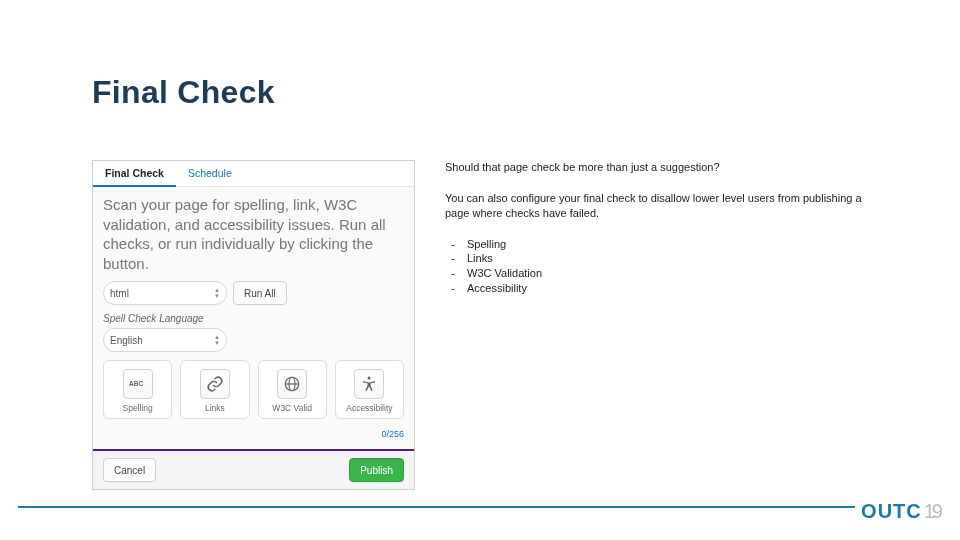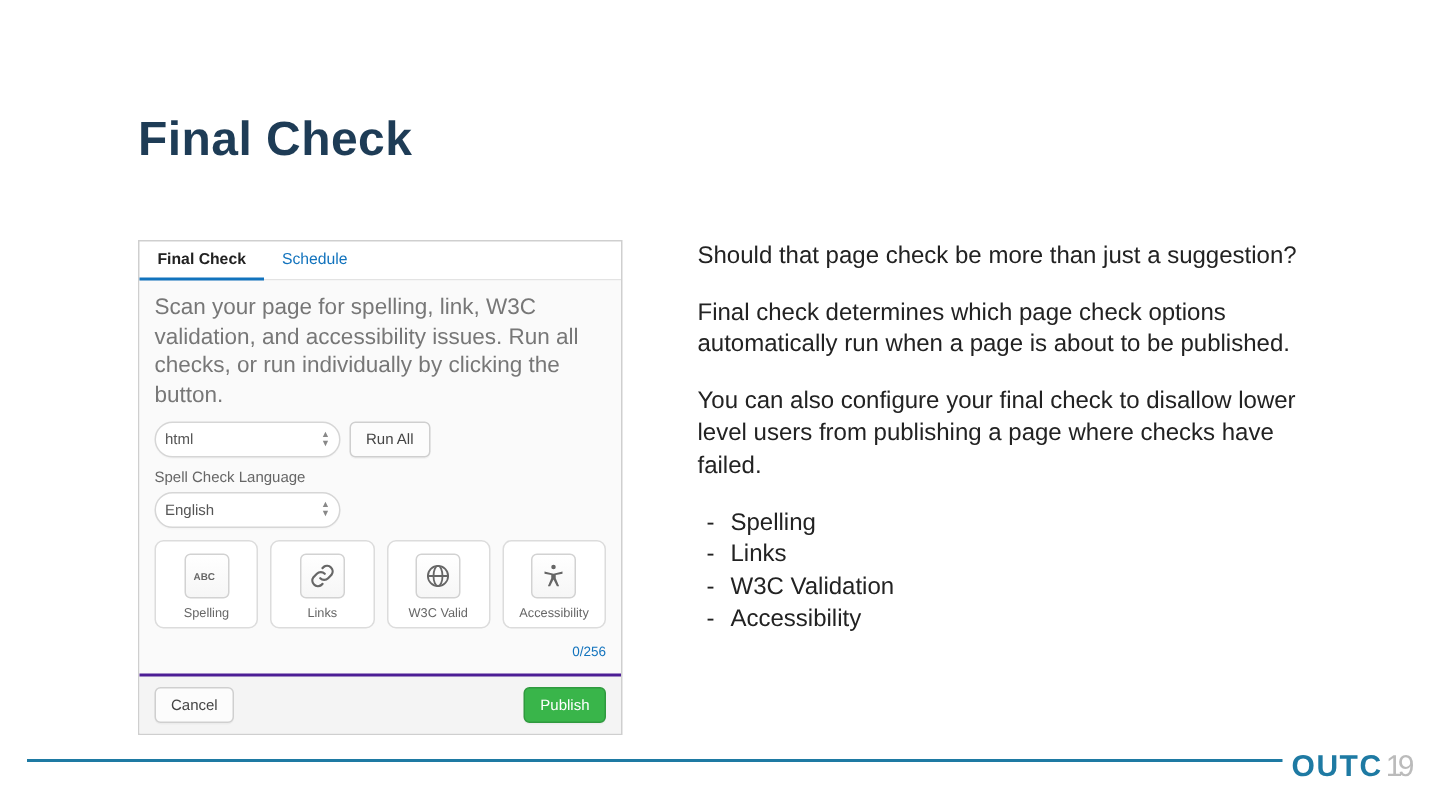--- a/index.html
+++ b/index.html
@@ -34,24 +34,23 @@
     top: 160px;
     right: 80px;
     display: flex;
     gap: 30px;
   }
   .left-col {
     flex: 0 0 323px;
   }
   .right-col {
     flex: 1;
-    font-size: 16px;
+    font-size: 11px;
     line-height: 1.35;
     color: #222;
-    margin-left: 20px;
   }
   .right-col p {
     margin: 0 0 16px 0;
   }
   .right-col ul {
     margin: 0;
     padding-left: 22px;
     list-style: none;
   }
   .right-col ul li {
@@ -167,20 +166,21 @@
   .btn.primary {
     background: #39b54a;
     border-color: #2f9a3e;
     color: #fff;
     font-weight: 400;
   }
   .sec-label {
     font-size: 10px;
     color: #666;
     margin-bottom: 4px;
+    font-style: italic;
   }
   .check-grid {
     display: flex;
     gap: 8px;
     margin: 6px 0 10px 0;
   }
   .check-tile {
     flex: 1;
     background: #fff;
     border: 1px solid #dcdcdc;
@@ -368,21 +368,20 @@
           </div>
           <div class="btn primary">
             <span>Publish</span>
           </div>
         </div>
       </div>
     </div>
 
     <div class="right-col">
       <p>Should that page check be more than just a suggestion?</p>
-      <p>Final check determines which page check options automatically run when a page is about to be published.</p>
       <p>You can also configure your final check to disallow lower level users from publishing a page where checks have failed.</p>
       <ul>
         <li>Spelling</li>
         <li>Links</li>
         <li>W3C Validation</li>
         <li>Accessibility</li>
       </ul>
     </div>
 
   </div>

